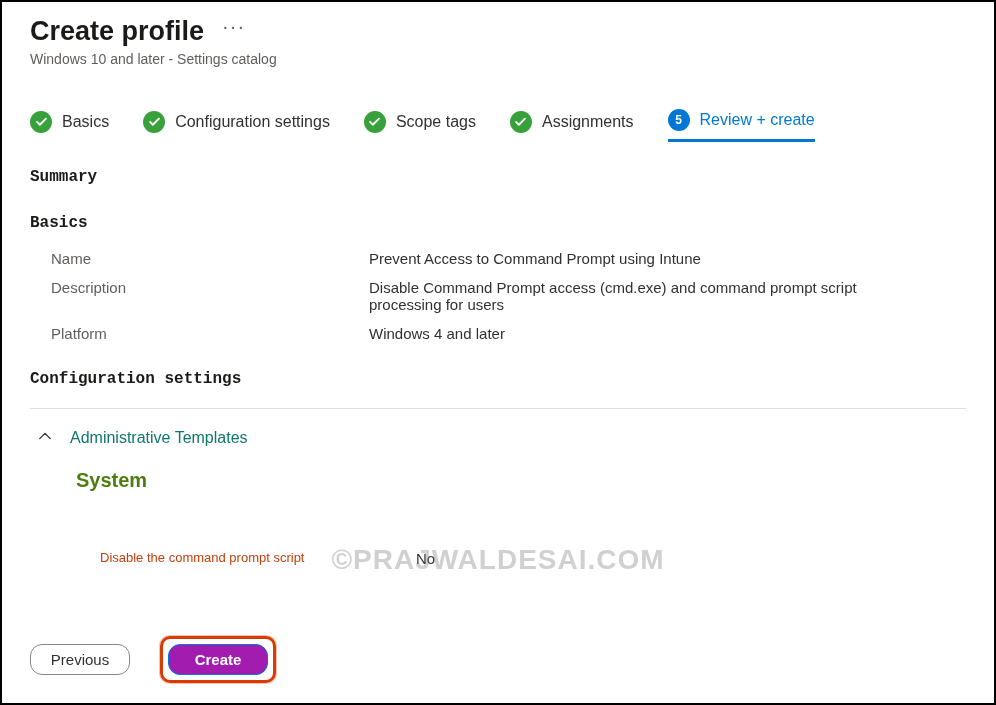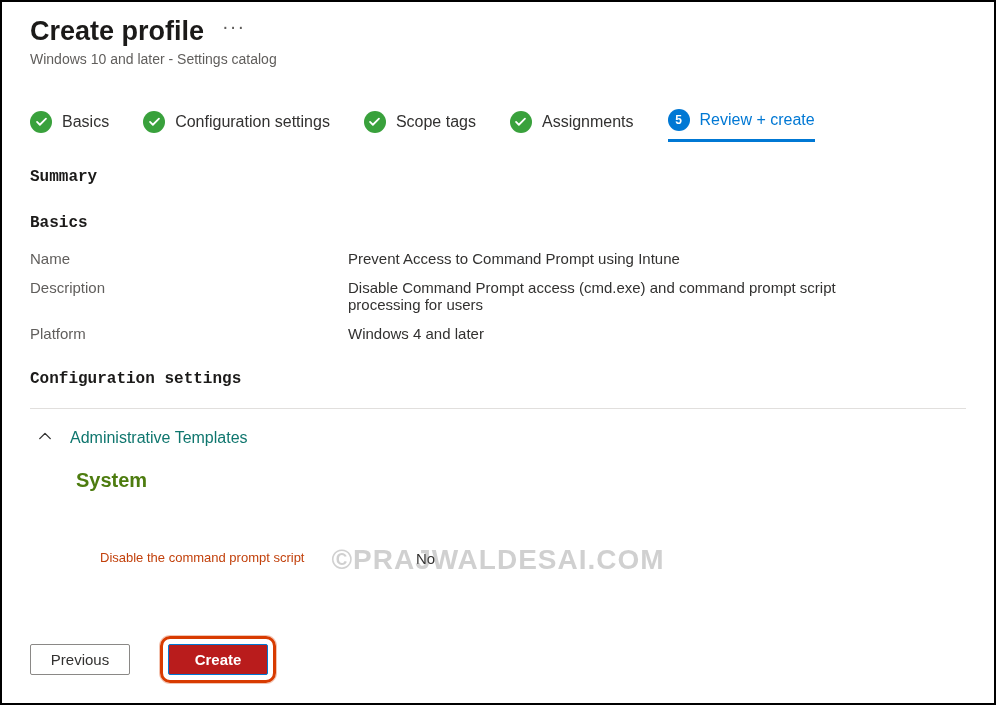--- a/index.html
+++ b/index.html
@@ -100,20 +100,21 @@
   .kv-row {
     display: flex;
     margin-bottom: 12px;
     align-items: flex-start;
   }
   .kv-key {
     width: 318px;
     flex-shrink: 0;
     color: #605e5c;
     font-size: 15px;
+    margin-left: 21px;
   }
   .kv-val {
     color: #323130;
     font-size: 15px;
     max-width: 560px;
   }
   .divider {
     border: none;
     border-top: 1px solid #e1dfdd;
     margin: 20px 0 0 0;
@@ -157,31 +158,31 @@
     left: 28px;
     bottom: 20px;
     display: flex;
     gap: 30px;
     align-items: center;
   }
   .btn {
     font-family: inherit;
     font-size: 15px;
     padding: 6px 18px;
-    border-radius: 2px;
+    border-radius: 12px;
     cursor: pointer;
     min-width: 100px;
   }
   .btn-secondary {
     background: #fff;
     border: 1px solid #8a8886;
     color: #323130;
   }
   .btn-primary {
-    background: #b91c1c;
+    background: #a21caf;
     border: 1px solid #0078d4;
     color: #fff;
     font-weight: 600;
   }
   .highlight-ring {
     padding: 5px;
     border: 3px solid #d83b01;
     border-radius: 10px;
     box-shadow: 0 0 0 1px rgba(216,59,1,0.3);
   }

